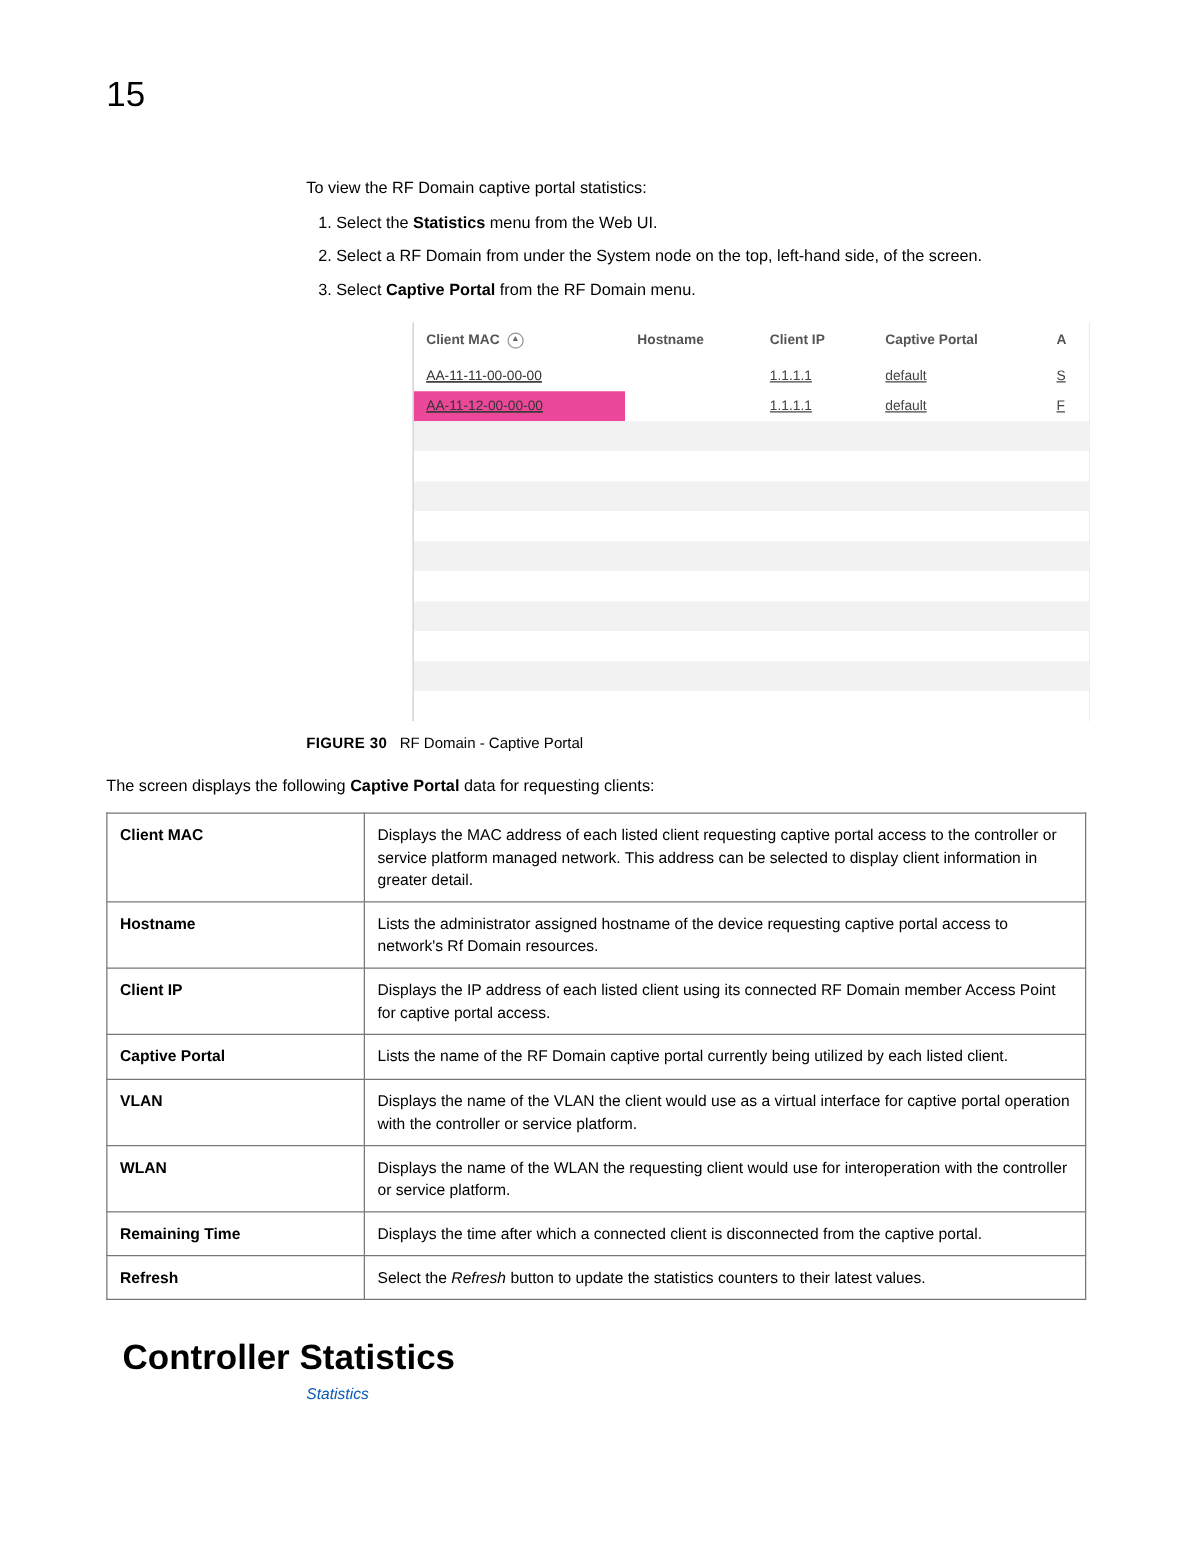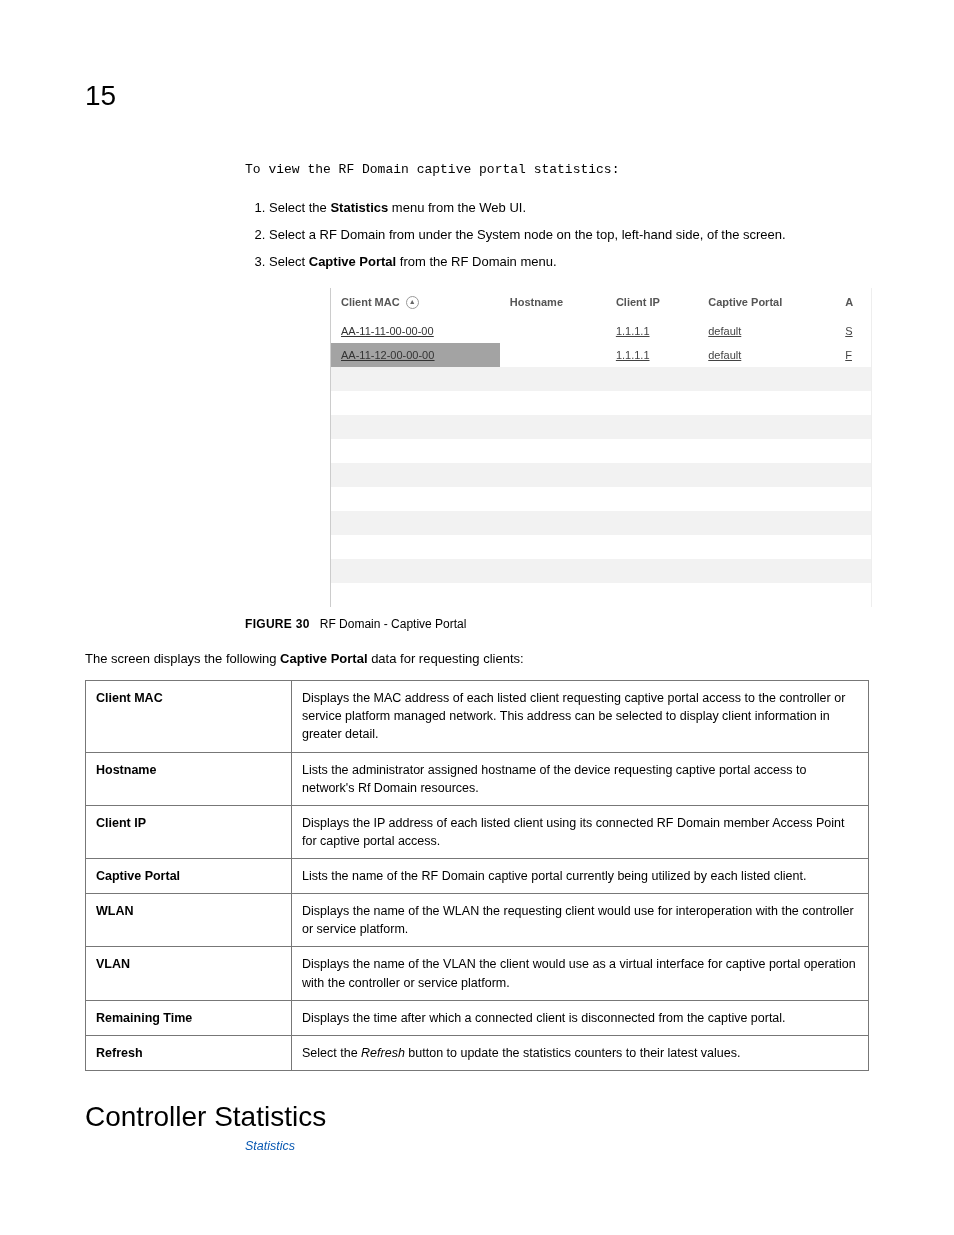--- a/index.html
+++ b/index.html
@@ -5,36 +5,35 @@
   body {
     font-family: Arial, Helvetica, sans-serif;
     font-size: 13px;
     color: #000;
     margin: 0;
     padding: 0;
     background: #fff;
     width: 954px;
   }
   .page {
-    padding: 80px 85px 40px 85px;
+    padding: 60px 85px 40px 85px;
     box-sizing: border-box;
     position: relative;
   }
   .chapter-num {
     font-size: 28px;
     font-weight: 400;
     font-family: Arial, sans-serif;
     margin-bottom: 50px;
   }
   .indent {
     margin-left: 160px;
   }
   .intro {
-    margin-bottom: 22px;
-    font-family: Liberation Mono, monospace;
+    margin-bottom: 12px;
   }
   ol.steps {
     margin: 0 0 16px 0;
     padding-left: 24px;
   }
   ol.steps li {
     margin-bottom: 8px;
     line-height: 1.45;
   }
   .bold { font-weight: 700; }
@@ -112,23 +111,23 @@
   }
   table.desc th.rowlabel {
     font-weight: 700;
     text-align:left;
     width: 185px;
     background:#fff;
   }
 
   h2.section {
     font-family: Arial, sans-serif;
-    font-weight: 400;
+    font-weight: 700;
     font-size: 28px;
-    margin: 26px 0 6px 0;
+    margin: 26px 0 6px 13px;
   }
   .breadcrumb {
     margin-left:160px;
     font-style: italic;
     color:#0b5ab3;
     font-size:12.5px;
   }
 </style>
 </head>
 <body>
@@ -164,21 +163,21 @@
       </thead>
       <tbody>
         <tr>
           <td><span class="mac-link">AA-11-11-00-00-00</span></td>
           <td></td>
           <td>1.1.1.1</td>
           <td>default</td>
           <td>S</td>
         </tr>
         <tr>
-          <td style="background:#a3a3a3"><span class="mac-link">AA-11-12-00-00-00</span></td>
+          <td style="background:#ec4899"><span class="mac-link">AA-11-12-00-00-00</span></td>
           <td style="background:#fff"></td>
           <td style="background:#fff">1.1.1.1</td>
           <td style="background:#fff">default</td>
           <td style="background:#fff">F</td>
         </tr>
         <tr>
             <td colspan="5" style="height:12px;background:#f2f2f2"></td>
           </tr>
         <tr>
             <td colspan="5" style="height:12px;background:#fff"></td>
@@ -231,26 +230,26 @@
         </tr>
     <tr>
           <th class="rowlabel">Client IP</th>
           <td>Displays the IP address of each listed client using its connected RF Domain member Access Point for captive portal access.</td>
         </tr>
     <tr>
           <th class="rowlabel">Captive Portal</th>
           <td>Lists the name of the RF Domain captive portal currently being utilized by each listed client.</td>
         </tr>
     <tr>
+          <th class="rowlabel">VLAN</th>
+          <td>Displays the name of the VLAN the client would use as a virtual interface for captive portal operation with the controller or service platform.</td>
+        </tr>
+    <tr>
           <th class="rowlabel">WLAN</th>
           <td>Displays the name of the WLAN the requesting client would use for interoperation with the controller or service platform.</td>
-        </tr>
-    <tr>
-          <th class="rowlabel">VLAN</th>
-          <td>Displays the name of the VLAN the client would use as a virtual interface for captive portal operation with the controller or service platform.</td>
         </tr>
     <tr>
           <th class="rowlabel">Remaining Time</th>
           <td>Displays the time after which a connected client is disconnected from the captive portal.</td>
         </tr>
     <tr>
           <th class="rowlabel">Refresh</th>
         <td>
           <span>Select the </span><i>Refresh</i><span> button to update the statistics counters to their latest values.</span>
         </td>

